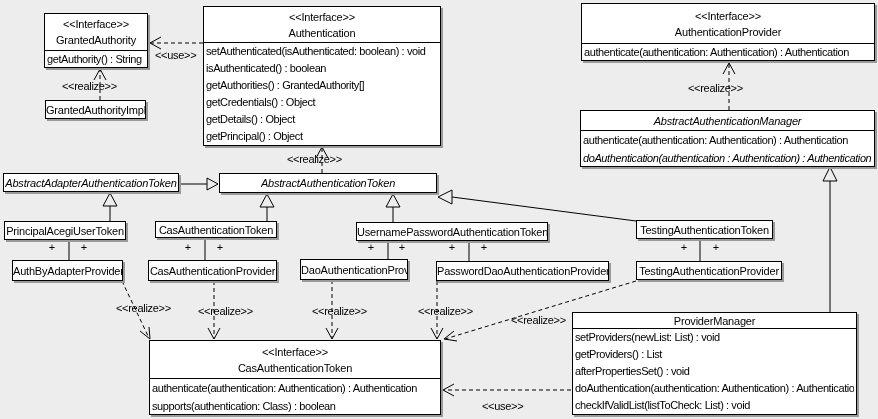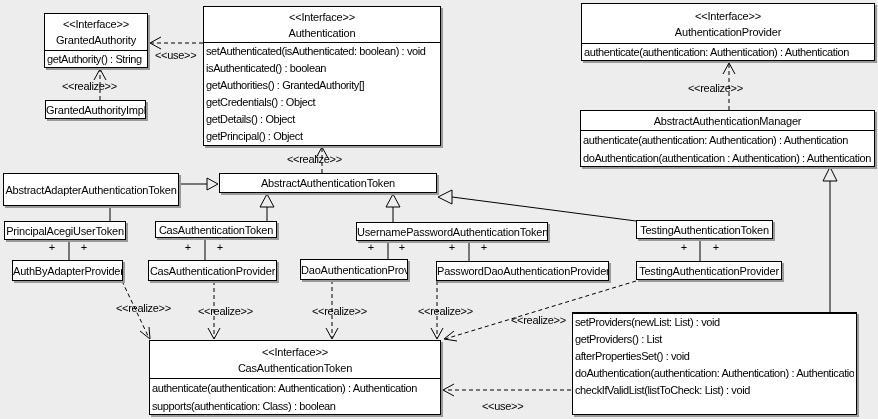--- a/index.html
+++ b/index.html
@@ -18,21 +18,21 @@
     box-shadow:2px 2px 0 #9a9a9a;font-size:11px;color:#000;
   }
   .cls .hd{display:flex;flex-direction:column;justify-content:center;text-align:center;
     letter-spacing:-0.2px;}
   .cls .hd .st,.cls .hd .nm{line-height:16px;white-space:nowrap;overflow:hidden;}
   .cls .bd{border-top:1px solid #000;padding:0 2px;}
   .cls .bd .m{line-height:17px;white-space:nowrap;overflow:hidden;letter-spacing:-0.4px;}
   .cls .bd.lh18 .m{line-height:18px;}
   .cls.simple{display:flex;align-items:center;justify-content:center;}
   .cls.simple .nm{white-space:nowrap;overflow:hidden;letter-spacing:-0.2px;}
-  .it{}
+  .it{font-style:italic;}
   .elabel{position:absolute;font-size:11px;letter-spacing:-0.3px;color:#000;white-space:nowrap;}
 </style>
 </head>
 <body>
 
 <div id="canvas">
 
   <svg class="wires">
 
     <g>
@@ -180,21 +180,21 @@
   <div class="cls" style="left:580px;top:110px;width:295px;height:57px">
     <div class="hd" style="height:19px">
       <div class="nm it">AbstractAuthenticationManager</div>
     </div>
     <div class="bd lh18">
       <div class="m">authenticate(authentication: Authentication) : Authentication</div>
       <div class="m it">doAuthentication(authentication : Authentication) : Authentication</div>
     </div>
   </div>
 
-  <div class="cls simple" style="left:3px;top:173px;width:176px;height:33px">
+  <div class="cls simple" style="left:3px;top:173px;width:176px;height:19px">
     <div class="nm it">AbstractAdapterAuthenticationToken</div>
   </div>
 
   <div class="cls simple" style="left:219px;top:173px;width:218px;height:20px">
     <div class="nm it">AbstractAuthenticationToken</div>
   </div>
 
   <div class="cls simple" style="left:4px;top:221px;width:122px;height:19px">
     <div class="nm">PrincipalAcegiUserToken</div>
   </div>
@@ -236,20 +236,23 @@
       <div class="st">&lt;&lt;Interface&gt;&gt;</div>
       <div class="nm">CasAuthenticationToken</div>
     </div>
     <div class="bd lh18">
       <div class="m">authenticate(authentication: Authentication) : Authentication</div>
       <div class="m">supports(authentication: Class) : boolean</div>
     </div>
   </div>
 
   <div class="cls" style="left:572px;top:312px;width:285px;height:103px">
+    <div class="hd" style="height:15px">
+      <div class="nm">ProviderManager</div>
+    </div>
     <div class="bd">
       <div class="m">setProviders(newList: List) : void</div>
       <div class="m">getProviders() : List</div>
       <div class="m">afterPropertiesSet() : void</div>
       <div class="m">doAuthentication(authentication: Authentication) : Authentication</div>
       <div class="m">checkIfValidList(listToCheck: List) : void</div>
     </div>
   </div>
 
   <span class="elabel" style="left:155px;top:49px">&lt;&lt;use&gt;&gt;</span>

